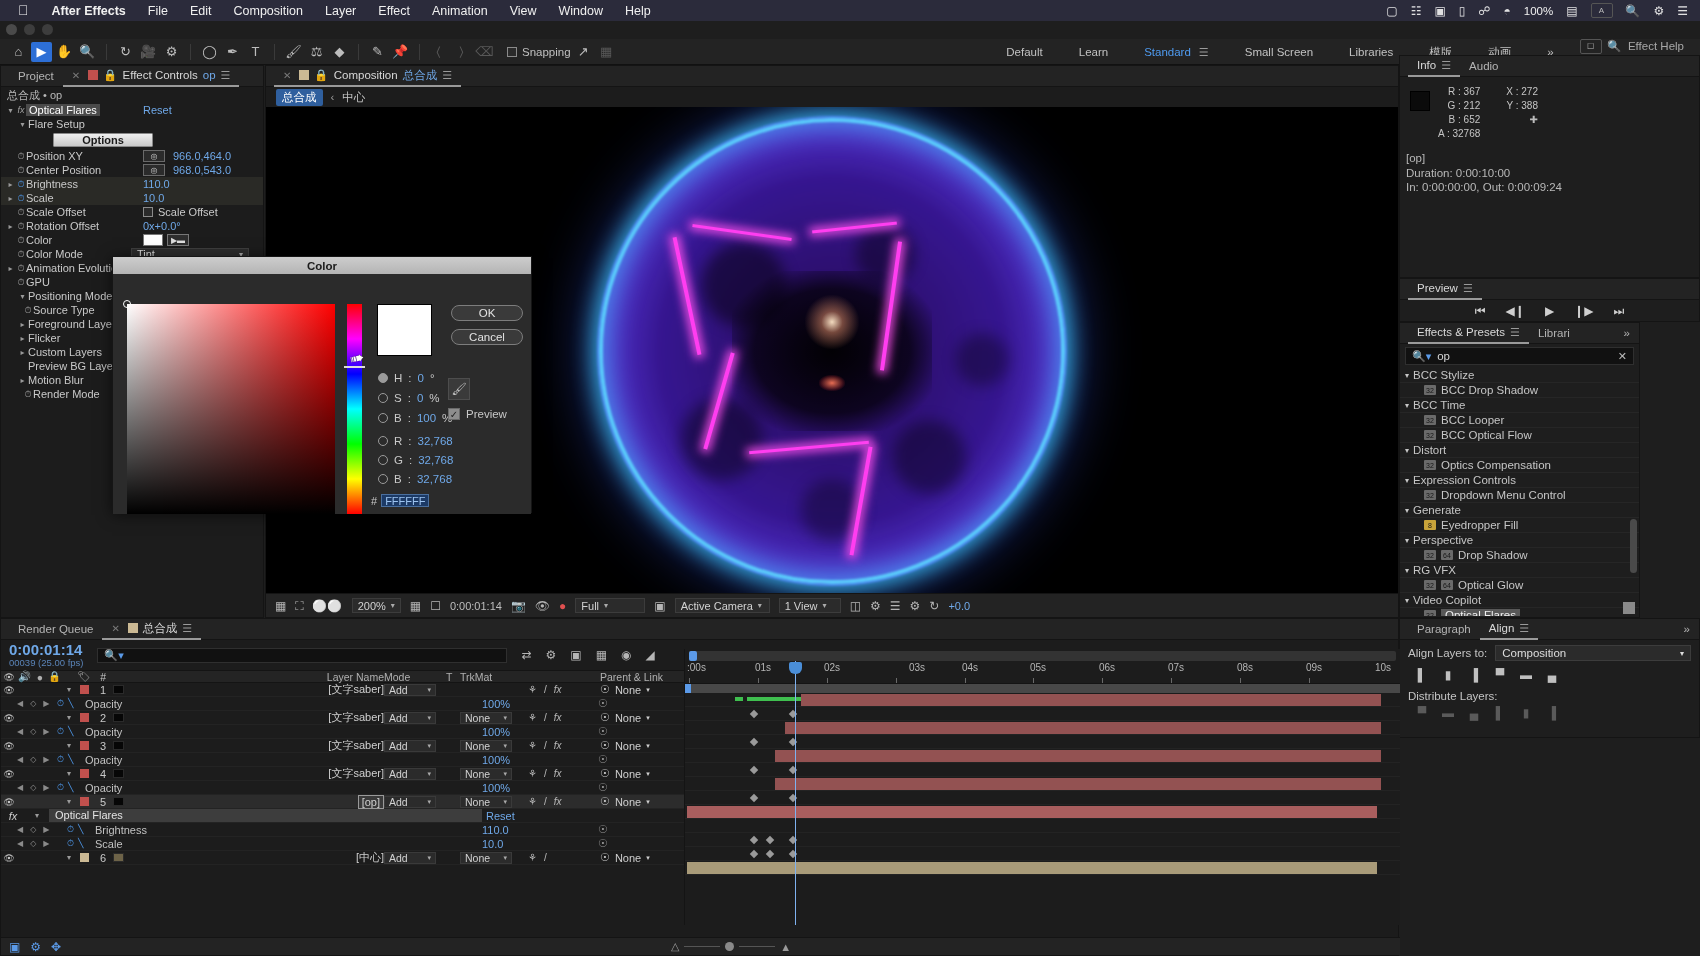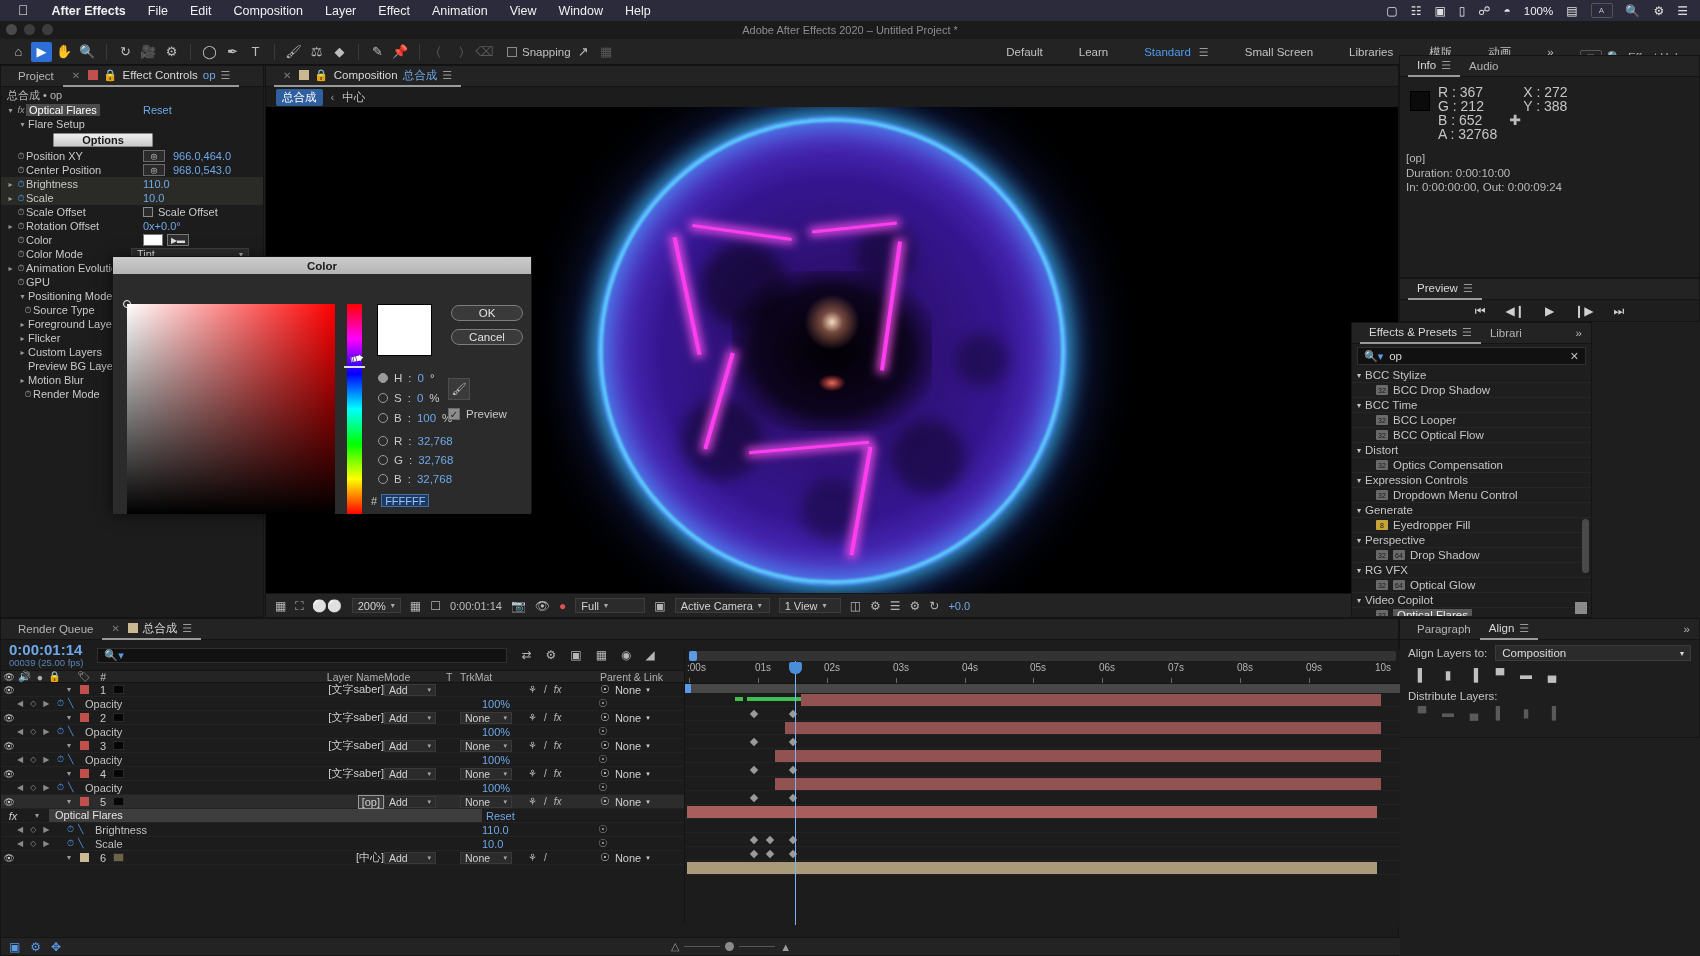--- a/index.html
+++ b/index.html
@@ -42,21 +42,21 @@
   }
   .tool {
     width:21px; height:20px; display:flex; align-items:center; justify-content:center;
     font-size:13px; color:#bdbdbd; border-radius:2px;
   }
   .tool.active { background:#2d6fd6; color:#fff; }
   .tool.dim { color:#585858; }
   .sep { width:1px; height:16px; background:#3a3a3a; margin:0 6px; }
   .snapgroup { display:flex; align-items:center; gap:5px; margin-left:10px; font-size:11.5px; color:#c0c0c0; }
   .chk { width:10px; height:10px; border:1px solid #8a8a8a; background:#2a2a2a; display:inline-block; }
-  .wstabs { margin-left:auto; display:flex; align-items:flex-end; gap:0; padding-right:6px; }
+  .wstabs { margin-left:auto; display:flex; align-items:flex-start; gap:0; padding-right:6px; }
   .wstab { padding:0 18px; font-size:11.5px; color:#c2c2c2; line-height:26px; }
   .wstab.sel { color:#4f9bf0; }
   .wstab .ham { margin-left:8px; color:#9a9a9a; }
   .searchhelp {
     display:flex; align-items:center; gap:6px; margin-left:8px;
     font-size:11.5px; color:#a8a8a8; padding-right:10px;
   }
   .chip { width:22px; height:15px; border:1px solid #555; border-radius:2px; font-size:8px;
           display:flex; align-items:center; justify-content:center; color:#bbb; }
 
@@ -175,30 +175,30 @@
     border-top:1px solid #141414;
   }
   .cf-sel { background:#2b2b2b; border:1px solid #3c3c3c; height:15px; display:flex; align-items:center;
             padding:0 5px; gap:5px; font-size:11px; color:#d2d2d2; }
   .cf-sel .car { font-size:8px; color:#aaa; }
   .cf-ic { font-size:12px; color:#b5b5b5; }
   .blue { color:#6fa8e8; }
 
   
   #info { left:1399px; top:55px; width:301px; height:223px; background:#1e1e1e; }
-  .info-grid { display:flex; padding:8px 0 0 4px; font-size:14px; color:#c5c5c5; }
+  .info-grid { display:flex; padding:8px 0 0 4px; font-size:10px; color:#c5c5c5;text-align:right; }
   .info-sq { width:20px; height:20px; background:#0b0b0b; border:1px solid #000; margin:6px 8px 0 6px; }
   .info-col div { line-height:14px; }
   .info-xy { margin-left:26px; line-height:14px; }
   .info-bottom { padding:10px 0 0 6px; font-size:11.5px; color:#b8b8b8; line-height:14.5px; }
 
   #preview { left:1399px; top:278px; width:301px; height:44px; background:#1e1e1e; }
   .prev-btns { display:flex; align-items:center; justify-content:center; gap:20px; height:22px; font-size:12px; color:#d0d0d0; }
 
-  #effects { left:1351px; top:322px; width:241px; height:296px; background:#1e1e1e; }
+  #effects { left:1399px; top:322px; width:241px; height:296px; background:#1e1e1e; }
   .srow { height:18px; margin:3px 5px; background:#111; border:1px solid #2f2f2f; display:flex;
           align-items:center; gap:6px; padding:0 6px; font-size:11.5px; color:#d6d6d6; }
   .srow .mag { color:#5b9ae8; font-size:11px; }
   .srow .clr { margin-left:auto; color:#bbb; font-size:11px; }
   .elist { height:248px; overflow:hidden; }
   .ecat { height:15px; display:flex; align-items:center; gap:4px; padding-left:5px; font-size:11.5px; color:#c6c6c6;
           border-bottom:1px solid #262626; }
   .eitem { height:15px; display:flex; align-items:center; gap:5px; padding-left:24px; font-size:11.5px; color:#c6c6c6;
            border-bottom:1px solid #262626; }
   .eitem .badge { width:12px; height:10px; background:#6a6a6a; color:#161616; font-size:7px; border-radius:1px;
@@ -315,23 +315,20 @@
       <span class="ic">◓</span>
       <span class="battpct">100%</span>
       <span class="ic">▤</span>
       <span class="chip">A</span>
       <span class="ic">🔍</span>
       <span class="ic">⚙</span>
       <span class="ic">☰</span>
     </span>
   </div>
 
-  <div class="titlebar">
-    <span>Adobe After Effects 2020 – Untitled Project *</span>
-  </div>
   <div class="traffic">
     <i></i>
     <i></i>
     <i></i>
   </div>
 
   <div class="toolbar">
     <span class="tool">⌂</span>
     <span class="tool active">▶</span>
     <span class="tool">✋</span>
@@ -1117,21 +1114,21 @@
     </div>
 
     <div class="tl-right">
       <div class="wslider">
           <span class="kn"></span>
         </div>
       <div class="ruler">
         <span class="tk" style="left:2px">:00s</span>
         <span class="tk" style="left:70px">01s</span>
         <span class="tk" style="left:139px">02s</span>
-        <span class="tk" style="left:208px">03s</span>
+        <span class="tk" style="left:224px">03s</span>
         <span class="tk" style="left:277px">04s</span>
         <span class="tk" style="left:345px">05s</span>
         <span class="tk" style="left:414px">06s</span>
         <span class="tk" style="left:483px">07s</span>
         <span class="tk" style="left:552px">08s</span>
         <span class="tk" style="left:621px">09s</span>
         <span class="tk" style="left:690px">10s</span>
         <span class="tkm" style="left:4px"></span>
           <span class="tkm" style="left:73px"></span>
         <span class="tkm" style="left:142px"></span>

